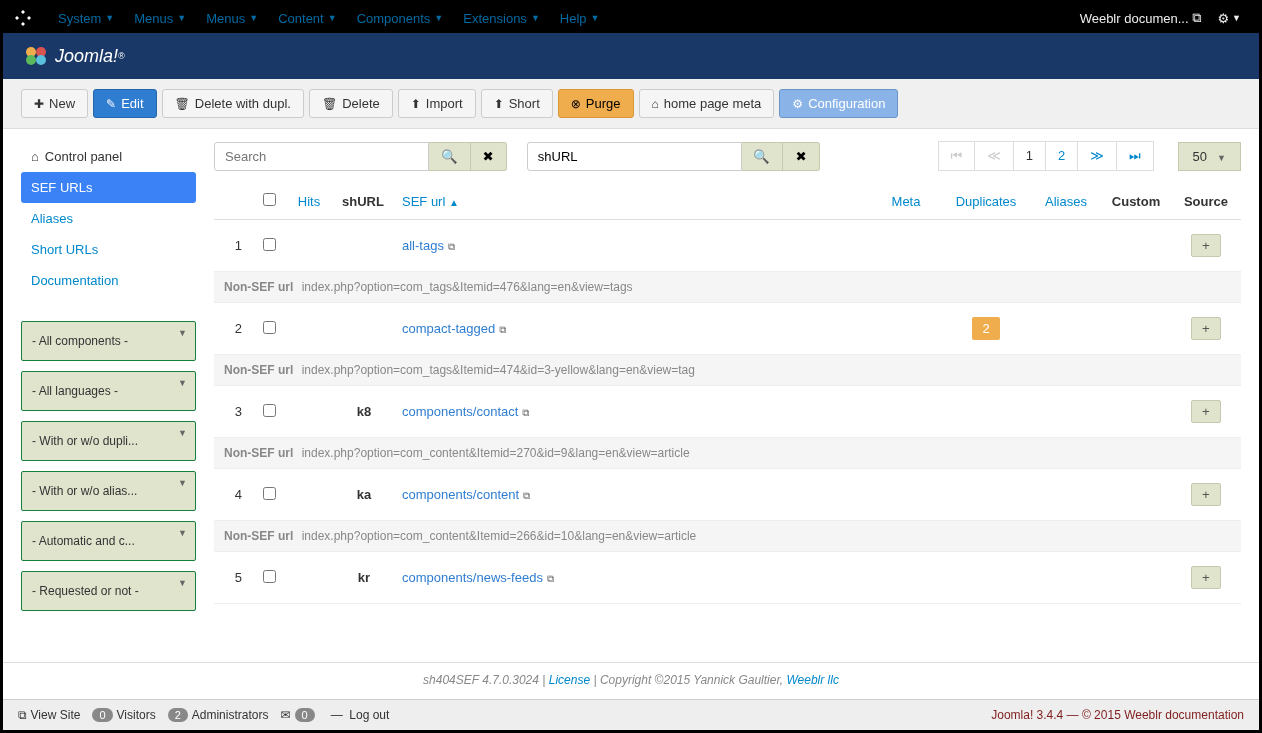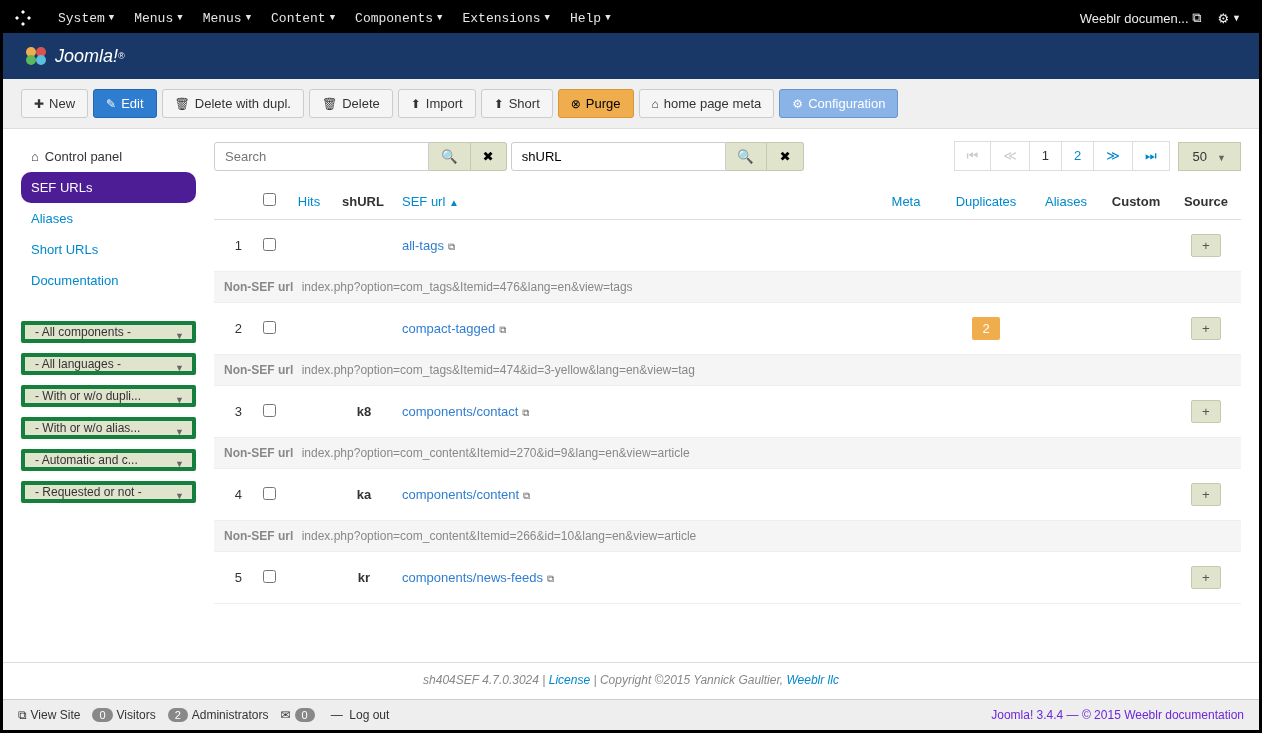--- a/index.html
+++ b/index.html
@@ -1,41 +1,41 @@
 <!DOCTYPE html>
 <html><head>
 <meta charset="utf-8">
 <style>
 * { margin: 0; padding: 0; box-sizing: border-box; }
 body { font-family: Arial, sans-serif; font-size: 13px; background: #fff; color: #333; border: 3px solid #000; width: 1262px; height: 733px; overflow: hidden; }
 .topbar { background: #000; color: #eee; height: 30px; display: flex; align-items: center; padding: 0 10px; }
 .topbar .logo-small { width: 20px; height: 20px; margin-right: 15px; display: flex; align-items: center; justify-content: center; }
-.topbar .menu-item { color: #e5e5e5; padding: 0 10px; cursor: pointer; display: flex; align-items: center; font-size: 13px; font-family: Liberation Mono, monospace; }
+.topbar .menu-item { color: #0369a1; padding: 0 10px; cursor: pointer; display: flex; align-items: center; font-size: 13px; }
 .topbar .menu-item .caret { margin-left: 4px; font-size: 9px; }
 .topbar .spacer { flex: 1; }
 .topbar .right-link { color: #eee; padding: 0 8px; cursor: pointer; display: flex; align-items: center; }
 .header { background: #1a3867; color: #fff; height: 46px; display: flex; align-items: center; padding: 0 20px; justify-content: space-between; }
 .header .title { font-size: 18px; font-weight: normal; }
 .header .joomla-brand { display: flex; align-items: center; font-size: 18px; font-style: italic; }
 .toolbar { background: #f0f0f0; padding: 10px 18px; border-bottom: 1px solid #ddd; display: flex; gap: 5px; }
 .btn { display: inline-flex; align-items: center; padding: 6px 12px; background: #f5f5f5; border: 1px solid #ccc; border-radius: 3px; cursor: pointer; font-size: 13px; color: #333; }
 .btn .icon { margin-right: 5px; font-size: 12px; }
 .btn-primary { background: #2f7dd1; color: #fff; border-color: #2666aa; }
 .btn-purge { background: #f0ad4e; color: #000; border-color: #d99636; }
 .btn-info { background: #8ab4e8; color: #fff; border-color: #6a94c8; }
 .main-area { display: flex; padding: 12px 18px; gap: 18px; }
 .sidebar { width: 175px; flex-shrink: 0; }
 .sidebar .cp-link { display: flex; align-items: center; padding: 8px 10px; color: #333; cursor: pointer; }
 .sidebar .cp-link .icon { margin-right: 6px; }
 .sidebar .nav-item { padding: 8px 10px; cursor: pointer; color: #08c; font-size: 13px; }
-.sidebar .nav-item.active { background: #4c1d95; color: #fff; border-radius: 10px; }
-.sidebar .filter-select { display: block; width: 100%; background: #e0e4cd; border: 4px solid #15803d; padding: 0 10px; margin-top: 10px; cursor: pointer; font-size: 12px; color: #333; position: relative; border-radius: 2px; }
+.sidebar .nav-item.active { background: #3b82f6; color: #fff; border-radius: 3px; }
+.sidebar .filter-select { display: block; width: 100%; background: #e0e4cd; border: 1px solid #15803d; padding: 12px 10px; margin-top: 10px; cursor: pointer; font-size: 12px; color: #333; position: relative; border-radius: 2px; }
 .sidebar .filter-select .caret-down { position: absolute; right: 8px; top: 6px; font-size: 9px; color: #666; }
 .content { flex: 1; }
-.search-row { display: flex; gap: 4px; margin-bottom: 12px; align-items: center; }
+.search-row { display: flex; gap: 20px; margin-bottom: 12px; align-items: center; }
 .search-group { display: flex; }
 .search-input { border: 1px solid #ccc; padding: 6px 10px; font-size: 13px; width: 215px; border-radius: 3px 0 0 3px; }
 .search-btn { background: #e0e4cd; border: 1px solid #c5c9b0; padding: 6px 12px; cursor: pointer; }
 .search-btn.first { border-radius: 0; border-left: none; }
 .search-btn.last { border-radius: 0 3px 3px 0; border-left: none; }
 .pagination { display: flex; margin-left: auto; }
 .page-btn { border: 1px solid #ddd; padding: 6px 12px; cursor: pointer; background: #fff; color: #08c; margin-left: -1px; }
 .page-btn.disabled { color: #ccc; cursor: default; }
 .page-btn.active { color: #333; background: #fff; }
 .limit-select { background: #e0e4cd; border: 1px solid #c5c9b0; padding: 6px 14px; margin-left: 4px; cursor: pointer; position: relative; }
@@ -51,21 +51,21 @@
 table.data .ext-icon { font-size: 10px; margin-left: 4px; color: #666; }
 table.data .nonsef-row td { background: #f5f5f5; padding: 8px 10px; font-size: 12px; color: #888; }
 table.data .nonsef-row .lbl { font-weight: bold; color: #888; margin-right: 5px; }
 .badge-orange { background: #f0ad4e; color: #fff; padding: 4px 10px; border-radius: 2px; font-size: 13px; }
 .plus-btn { background: #e0e4cd; border: 1px solid #c5c9b0; padding: 3px 10px; cursor: pointer; border-radius: 2px; color: #555; }
 .footer-license { text-align: center; padding: 10px; font-size: 12px; font-style: italic; color: #888; border-top: 1px solid #ddd; }
 .footer-license a { color: #08c; }
 .statusbar { background: #eee; padding: 8px 15px; display: flex; align-items: center; font-size: 12px; border-top: 1px solid #ccc; position: absolute; bottom: 3px; left: 3px; right: 3px; }
 .statusbar .item { display: flex; align-items: center; margin-right: 12px; cursor: pointer; }
 .statusbar .badge { background: #888; color: #fff; border-radius: 8px; padding: 1px 7px; margin-right: 4px; font-size: 11px; }
-.statusbar .right { margin-left: auto; color: #6d28d9; }
+.statusbar .right { margin-left: auto; color: #7f1d1d; }
 .shurl-col { font-weight: bold; text-align: center; }
 </style>
 </head>
 <body>
 
 <div class="topbar">
   <span class="logo-small">
     <svg width="16" height="16" viewBox="0 0 16 16">
         <path fill="#fff" d="M8 0L6 2l2 2 2-2zM0 8l2-2 2 2-2 2zM8 16l-2-2 2-2 2 2zM16 8l-2 2-2-2 2-2z"></path>
       </svg>

